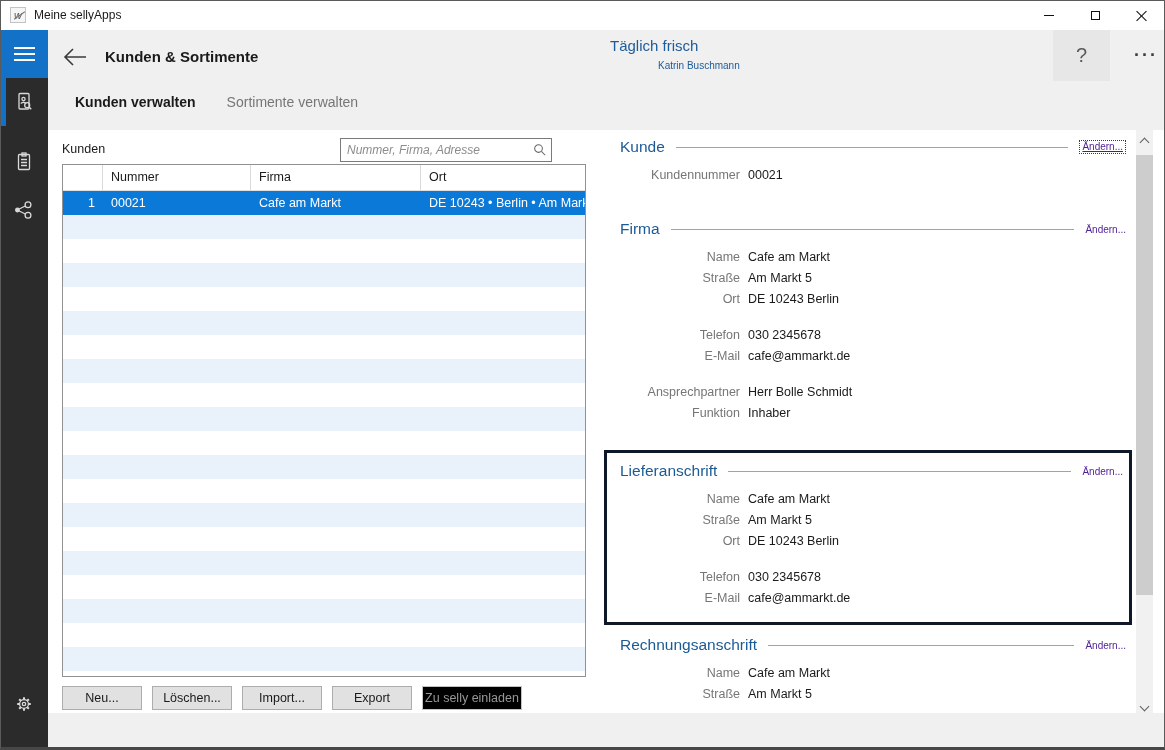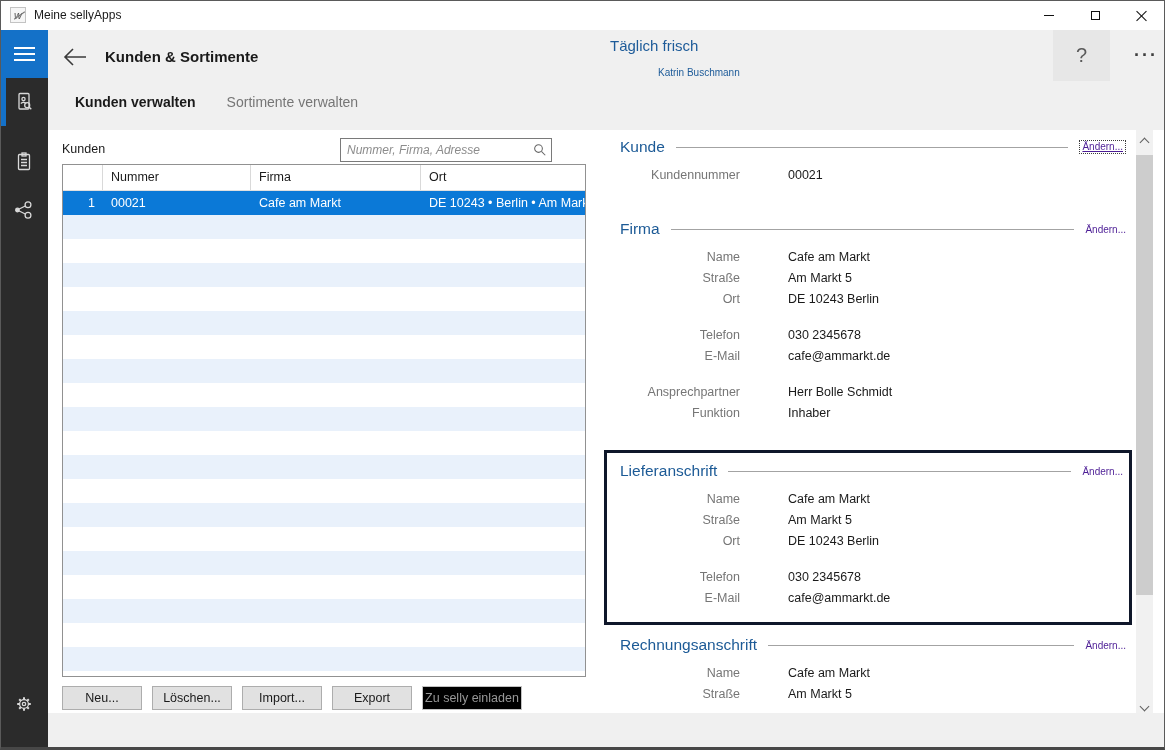--- a/index.html
+++ b/index.html
@@ -28,21 +28,21 @@
   .side-item { position:absolute; left:0; width:48px; height:48px; background:transparent; border:none; display:flex; align-items:center; justify-content:center; }
   .side-item.active::before { content:""; position:absolute; left:0; top:0; width:6px; height:48px; background:#1471c8; }
   .side-item svg { stroke:#d9d9d9; fill:none; stroke-width:1.3; }
 
   
   .header { position:absolute; left:48px; top:30px; width:1117px; height:100px; background:#f0f0f0; }
   .back-btn { position:absolute; left:12px; top:15px; width:30px; height:26px; background:transparent; border:none; }
   .page-title { position:absolute; left:57px; top:18px; font-size:15px; font-weight:bold; color:#1a1a1a; }
   .account { position:absolute; left:562px; top:7px; }
   .account-name { font-size:15px; color:#1d5b99; }
-  .account-user { margin-top:13px; font-size:10px; color:#1d5b99;padding-left:48px; }
+  .account-user { margin-top:6px; font-size:10px; color:#1d5b99;padding-left:48px; }
   .help-btn { position:absolute; left:1005px; top:0; width:57px; height:51px; background:#e7e7e7; border:none; font-size:20px; color:#5a5a5a; font-family:"Liberation Sans",sans-serif; }
   .more-btn { position:absolute; left:1077px; top:0; width:42px; height:51px; background:transparent; border:none; font-size:18px; font-weight:bold; letter-spacing:2px; color:#3f3f3f; }
   .tabs { position:absolute; left:27px; top:64px; display:flex; gap:31px; }
   .tab { background:none; border:none; font-size:14px; color:#767676; font-family:"Liberation Sans",sans-serif; padding:0; }
   .tab.active { font-weight:bold; color:#1a1a1a; }
 
   
   .content { position:absolute; left:48px; top:130px; width:1116px; height:583px; background:#fff; }
   .footer { position:absolute; left:48px; top:713px; width:1117px; height:37px; background:#f0f0f0; }
 
@@ -72,21 +72,21 @@
 
   
   .detail { position:absolute; left:572px; top:0; width:512px; height:583px; }
   .sec { position:absolute; left:0; right:6px; }
   .sec-head { display:flex; align-items:center; height:26px; }
   .sec-title { font-size:15.5px; font-weight:normal; color:#1c5a96; white-space:nowrap; }
   .sec-rule { flex:1; height:1px; background:#a3a3a3; margin:0 11px; }
   .sec-action { font-size:10px; color:#4c1d95; text-decoration:none; white-space:nowrap; }
   .sec-action.focused { border:1px dotted #3c3c3c; padding:0 2px 1px 2px; text-decoration:underline; }
   .sec-rows { margin-top:6px; }
-  .drow { display:flex; height:21px; align-items:flex-start;gap:40px; }
+  .drow { display:flex; height:21px; align-items:flex-start; }
   .drow.gap { margin-top:15px; }
   .dlabel { width:120px; text-align:right; font-size:12.5px; color:#767676; padding-top:2px; }
   .dvalue { margin-left:8px; font-size:12.5px; color:#1a1a1a; padding-top:2px; }
   .sec-kunde { top:4px; }
   .sec-firma { top:86px; }
   .sec-liefer { top:320px; left:-16px; right:0; height:175px; border:3px solid #0f172a; padding:5px 6px 0 13px; }
   .sec-rechnung { top:502px; }
 
   
   .vscroll { position:absolute; left:1088px; top:0; width:17px; height:583px; background:#f1f1f1; }

